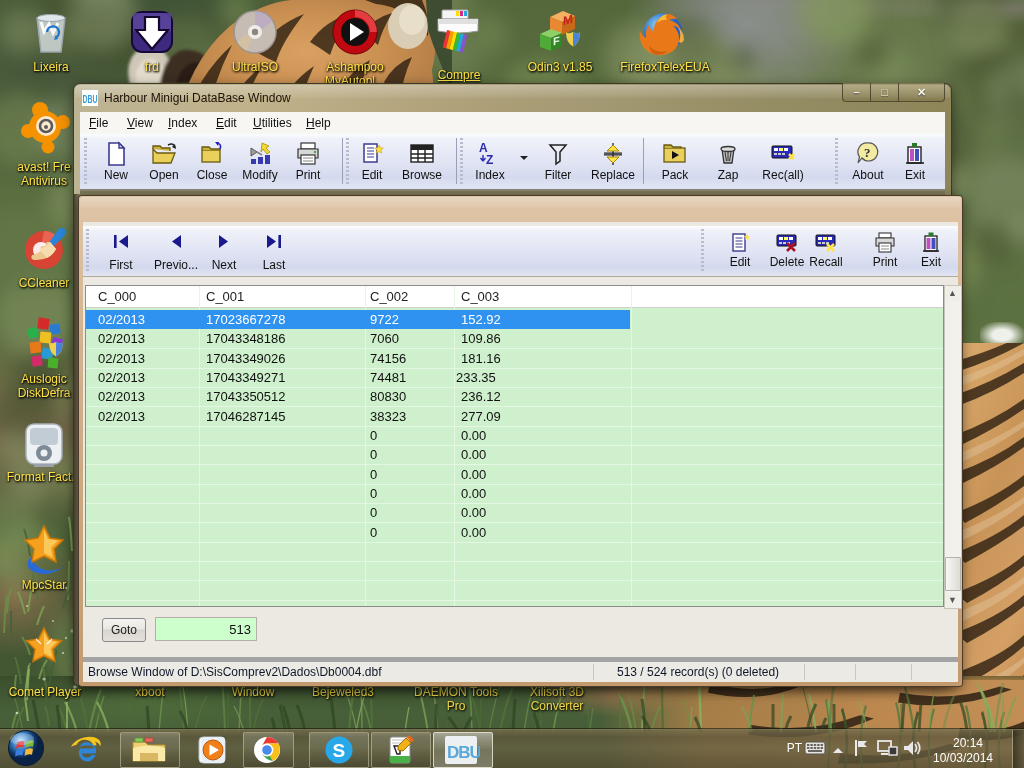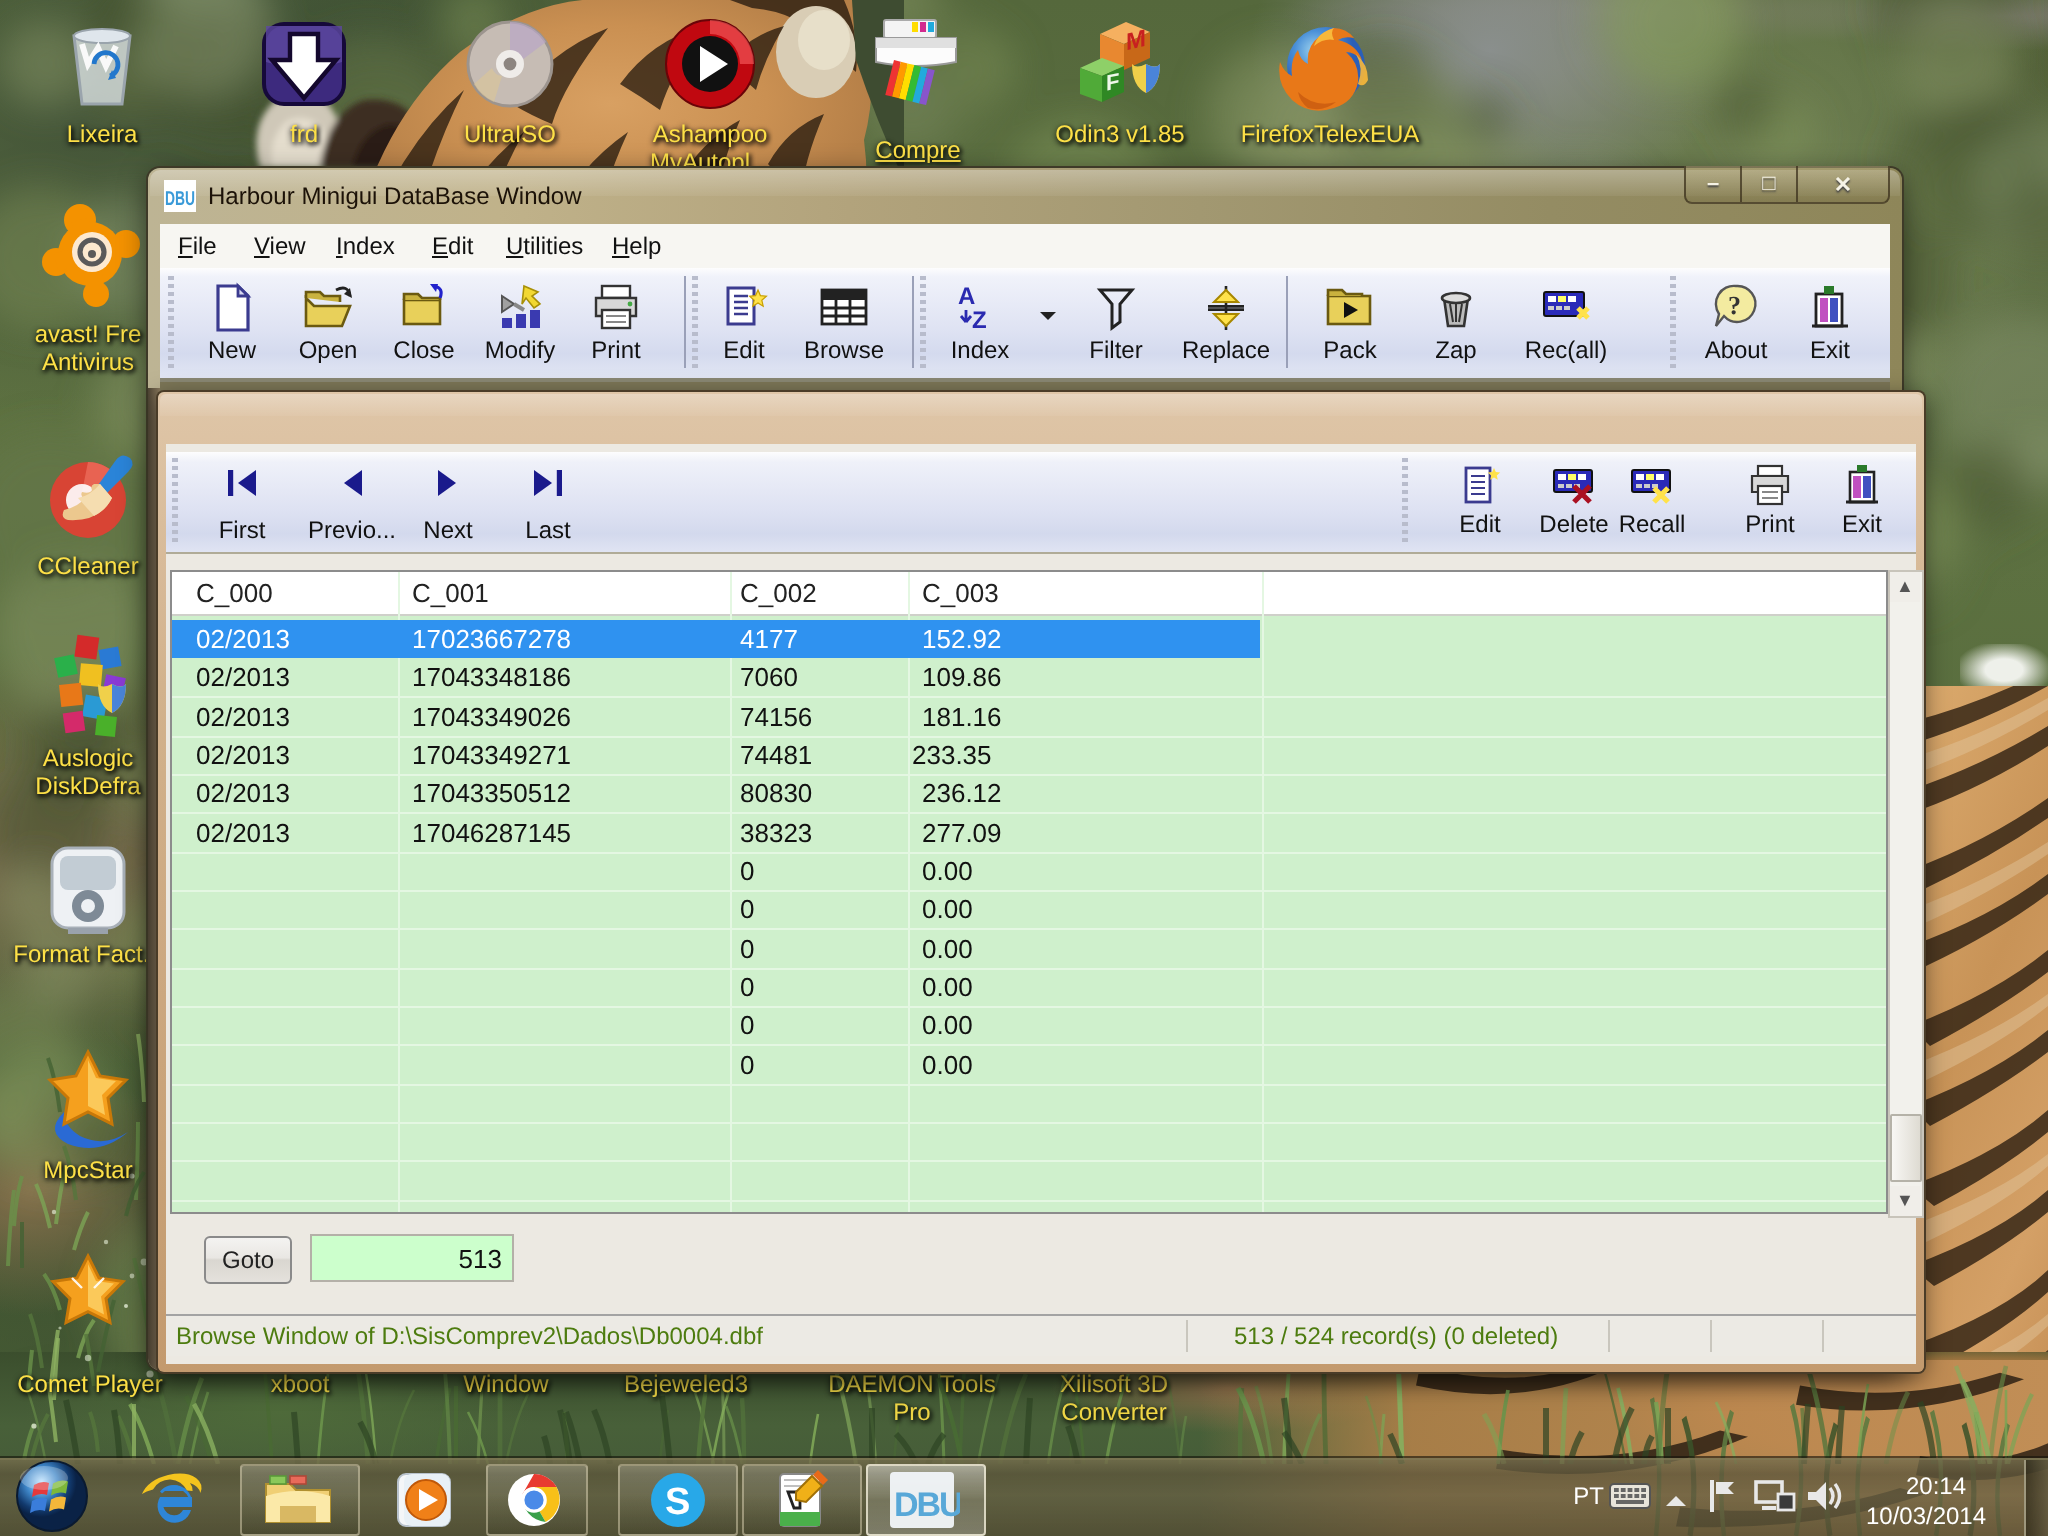--- a/index.html
+++ b/index.html
@@ -79,21 +79,21 @@
   #selrow{position:absolute;left:0;width:544px;height:19px;background:#2f92f0;color:#fff;font-size:13px;}
   #selrow div{position:absolute;top:2px;}
   
   #vscroll{position:absolute;left:861px;top:63px;width:16px;height:322px;background:#f2f1ec;border:1px solid #c8c4ba;}
   .sbtn{position:absolute;left:0;width:15px;height:15px;background:#f0eee9;color:#555;font-size:9px;text-align:center;line-height:15px;}
   #sthumb{position:absolute;left:0px;top:271px;width:14px;height:32px;background:linear-gradient(90deg,#f8f7f4,#dedbd2);border:1px solid #b5b2a8;border-radius:1px;}
   
   #gotobtn{position:absolute;left:19px;top:396px;width:42px;height:22px;background:linear-gradient(180deg,#f4f3f1 0%,#e9e7e3 45%,#d9d6d0 50%,#e4e1dc 100%);border:1px solid #8a8a8a;border-radius:3px;font-size:12px;color:#222;text-align:center;line-height:22px;}
   #gotoinput{position:absolute;left:72px;top:395px;width:95px;height:22px;background:#ccffcc;border:1px solid #b4b0a8;font-size:13px;color:#111;text-align:right;line-height:23px;padding-right:5px;}
   
-  #cstatus{position:absolute;left:0;right:0;top:435px;height:20px;background:#eceae4;border-top:1px solid #a3a3a3;font-size:12px;color:#4d7c0f;}
+  #cstatus{position:absolute;left:0;right:0;top:435px;height:20px;background:#eceae4;border-top:5px solid #a3a3a3;font-size:12px;color:#0f172a;}
   #cstatus .cell{position:absolute;top:3px;}
   .csep{position:absolute;top:2px;bottom:2px;width:1px;background:#c9c6bd;}
 
   
   #taskbar{position:absolute;left:0;top:729px;width:1024px;height:39px;
     background:linear-gradient(180deg,rgba(116,108,76,0.82) 0%,rgba(94,87,60,0.80) 18%,rgba(104,97,68,0.78) 45%,rgba(84,78,52,0.82) 100%);
     border-top:1px solid rgba(150,142,104,0.55);box-shadow:0 -1px 0 rgba(20,18,10,0.6);}
   .tkbox{position:absolute;top:2px;width:58px;height:34px;border:1px solid rgba(210,200,170,0.55);border-radius:2px;
     background:linear-gradient(180deg,rgba(255,255,255,0.20),rgba(255,255,255,0.06) 50%,rgba(0,0,0,0.08));}
   .tkicon{position:absolute;top:3px;width:40px;height:34px;display:flex;align-items:center;justify-content:center;}
@@ -785,21 +785,21 @@
           <div style="position:absolute;left:545px;top:2px;width:1px;height:17px;background:#d4d4ce;"></div>
         </div>
         <div id="gridrows">
           <div class="gcolsep" style="left:113px;top:0px;"></div>
           <div class="gcolsep" style="left:279px;top:0px;"></div>
           <div class="gcolsep" style="left:368px;top:0px;"></div>
           <div class="gcolsep" style="left:545px;top:0px;"></div>
           <div id="selrow" style="top:24px;">
               <div style="left:12px;">02/2013</div>
               <div style="left:120px;">17023667278</div>
-              <div style="left:284px;">4177</div>
+              <div style="left:284px;">9722</div>
               <div style="left:375px;">152.92</div>
             </div>
           <div class="grow" style="top:43px;">
               <div style="left:12px;">02/2013</div>
               <div style="left:120px;">17043348186</div>
               <div style="left:284px;">7060</div>
               <div style="left:375px;">109.86</div>
             </div>
           <div class="grow" style="top:63px;">
               <div style="left:12px;">02/2013</div>

